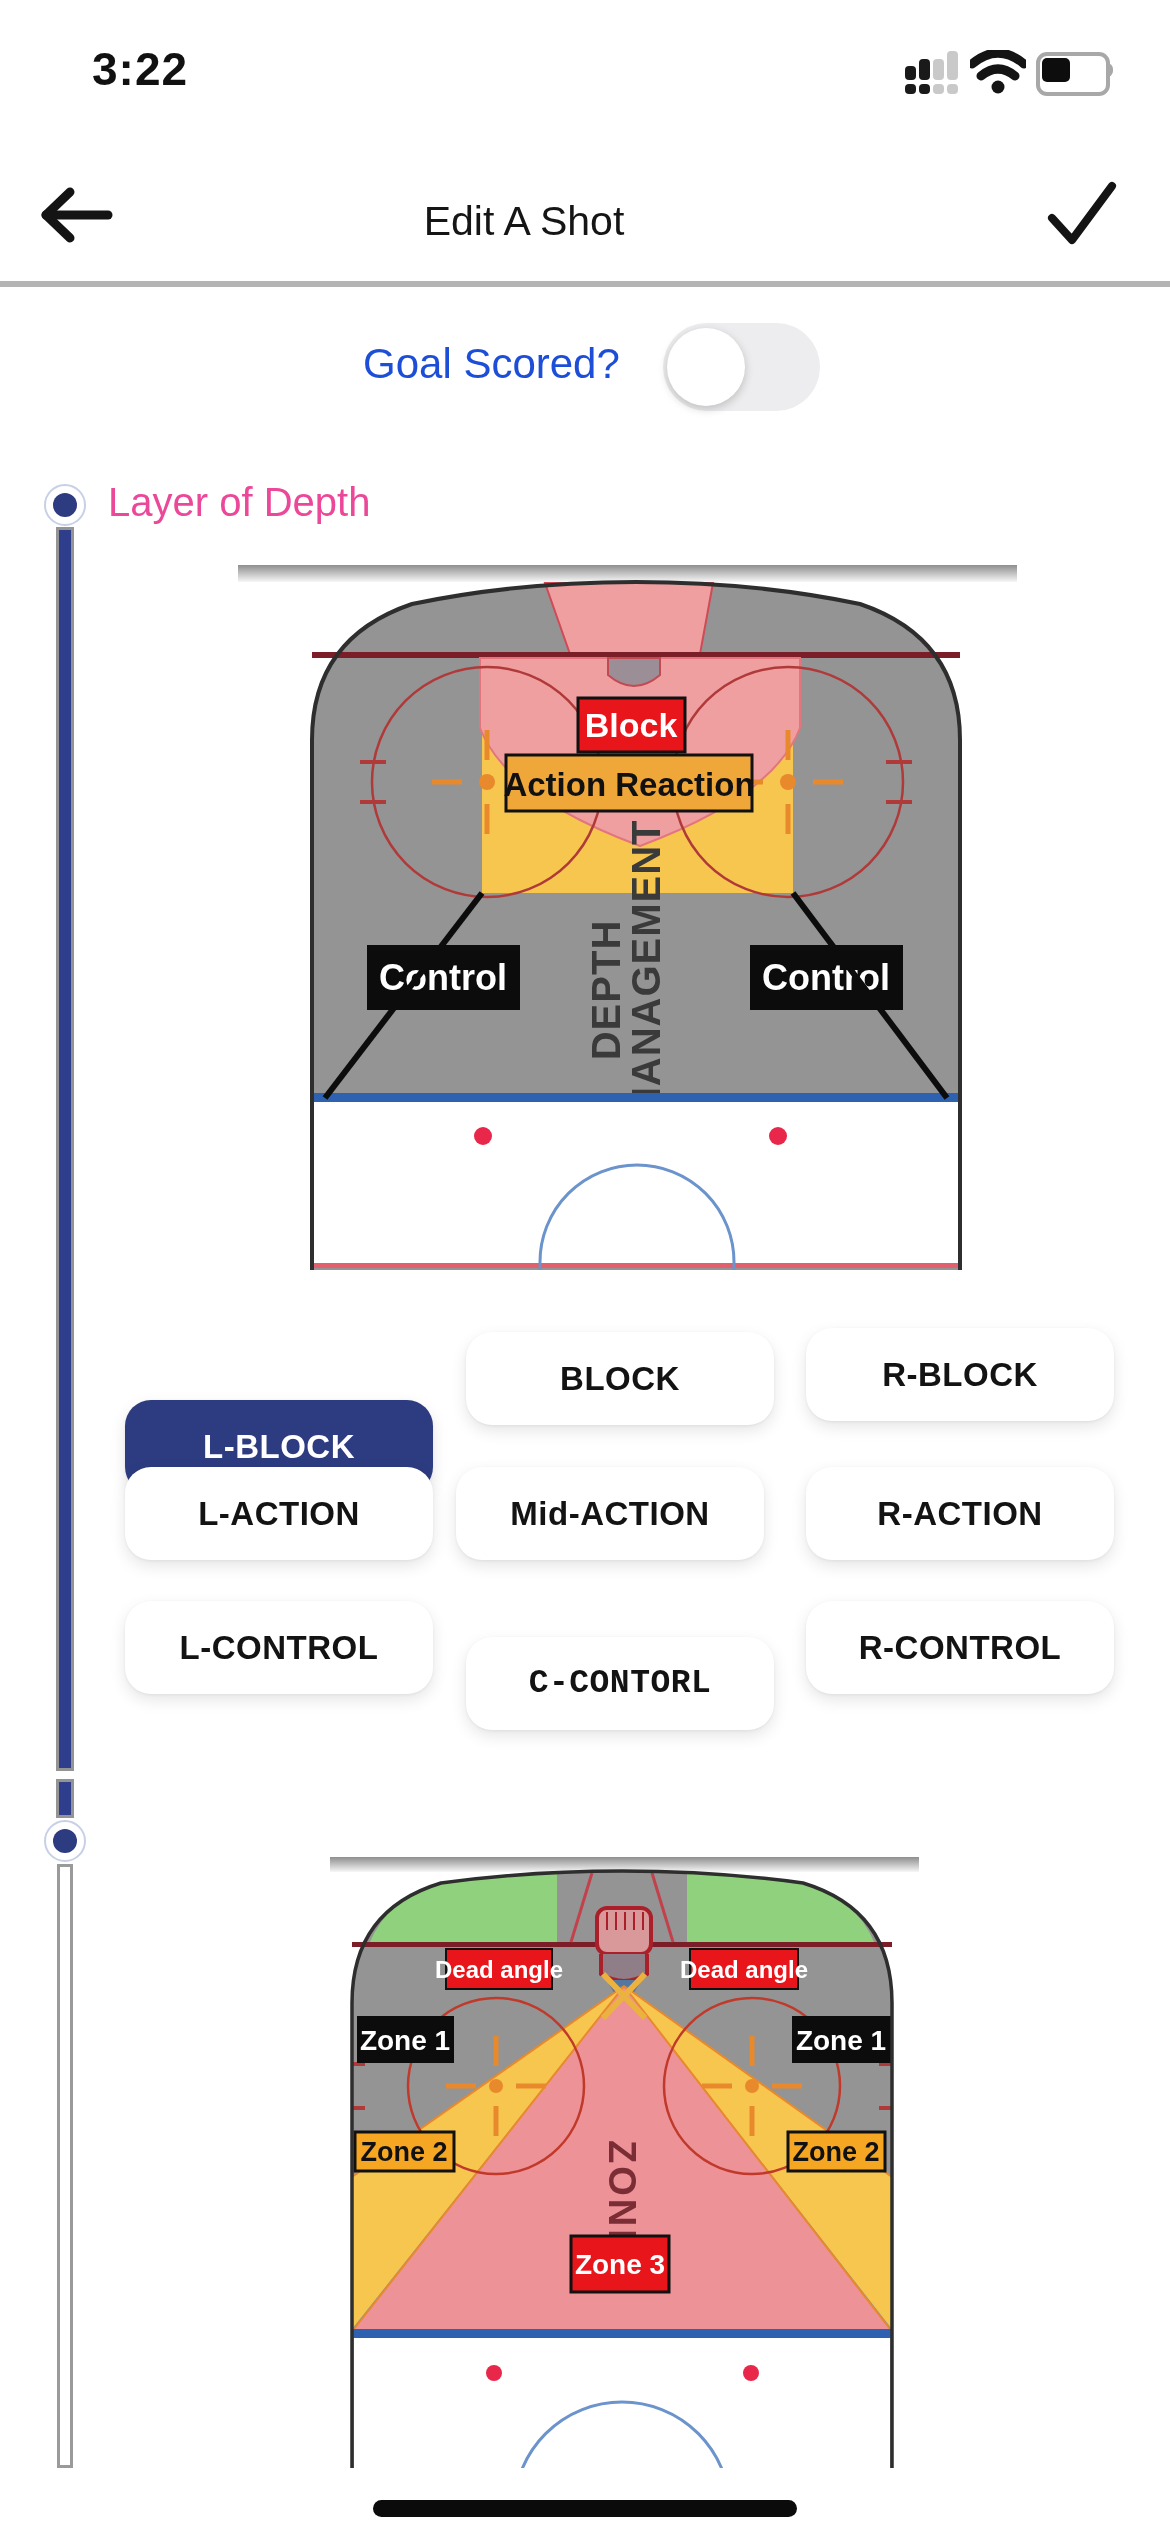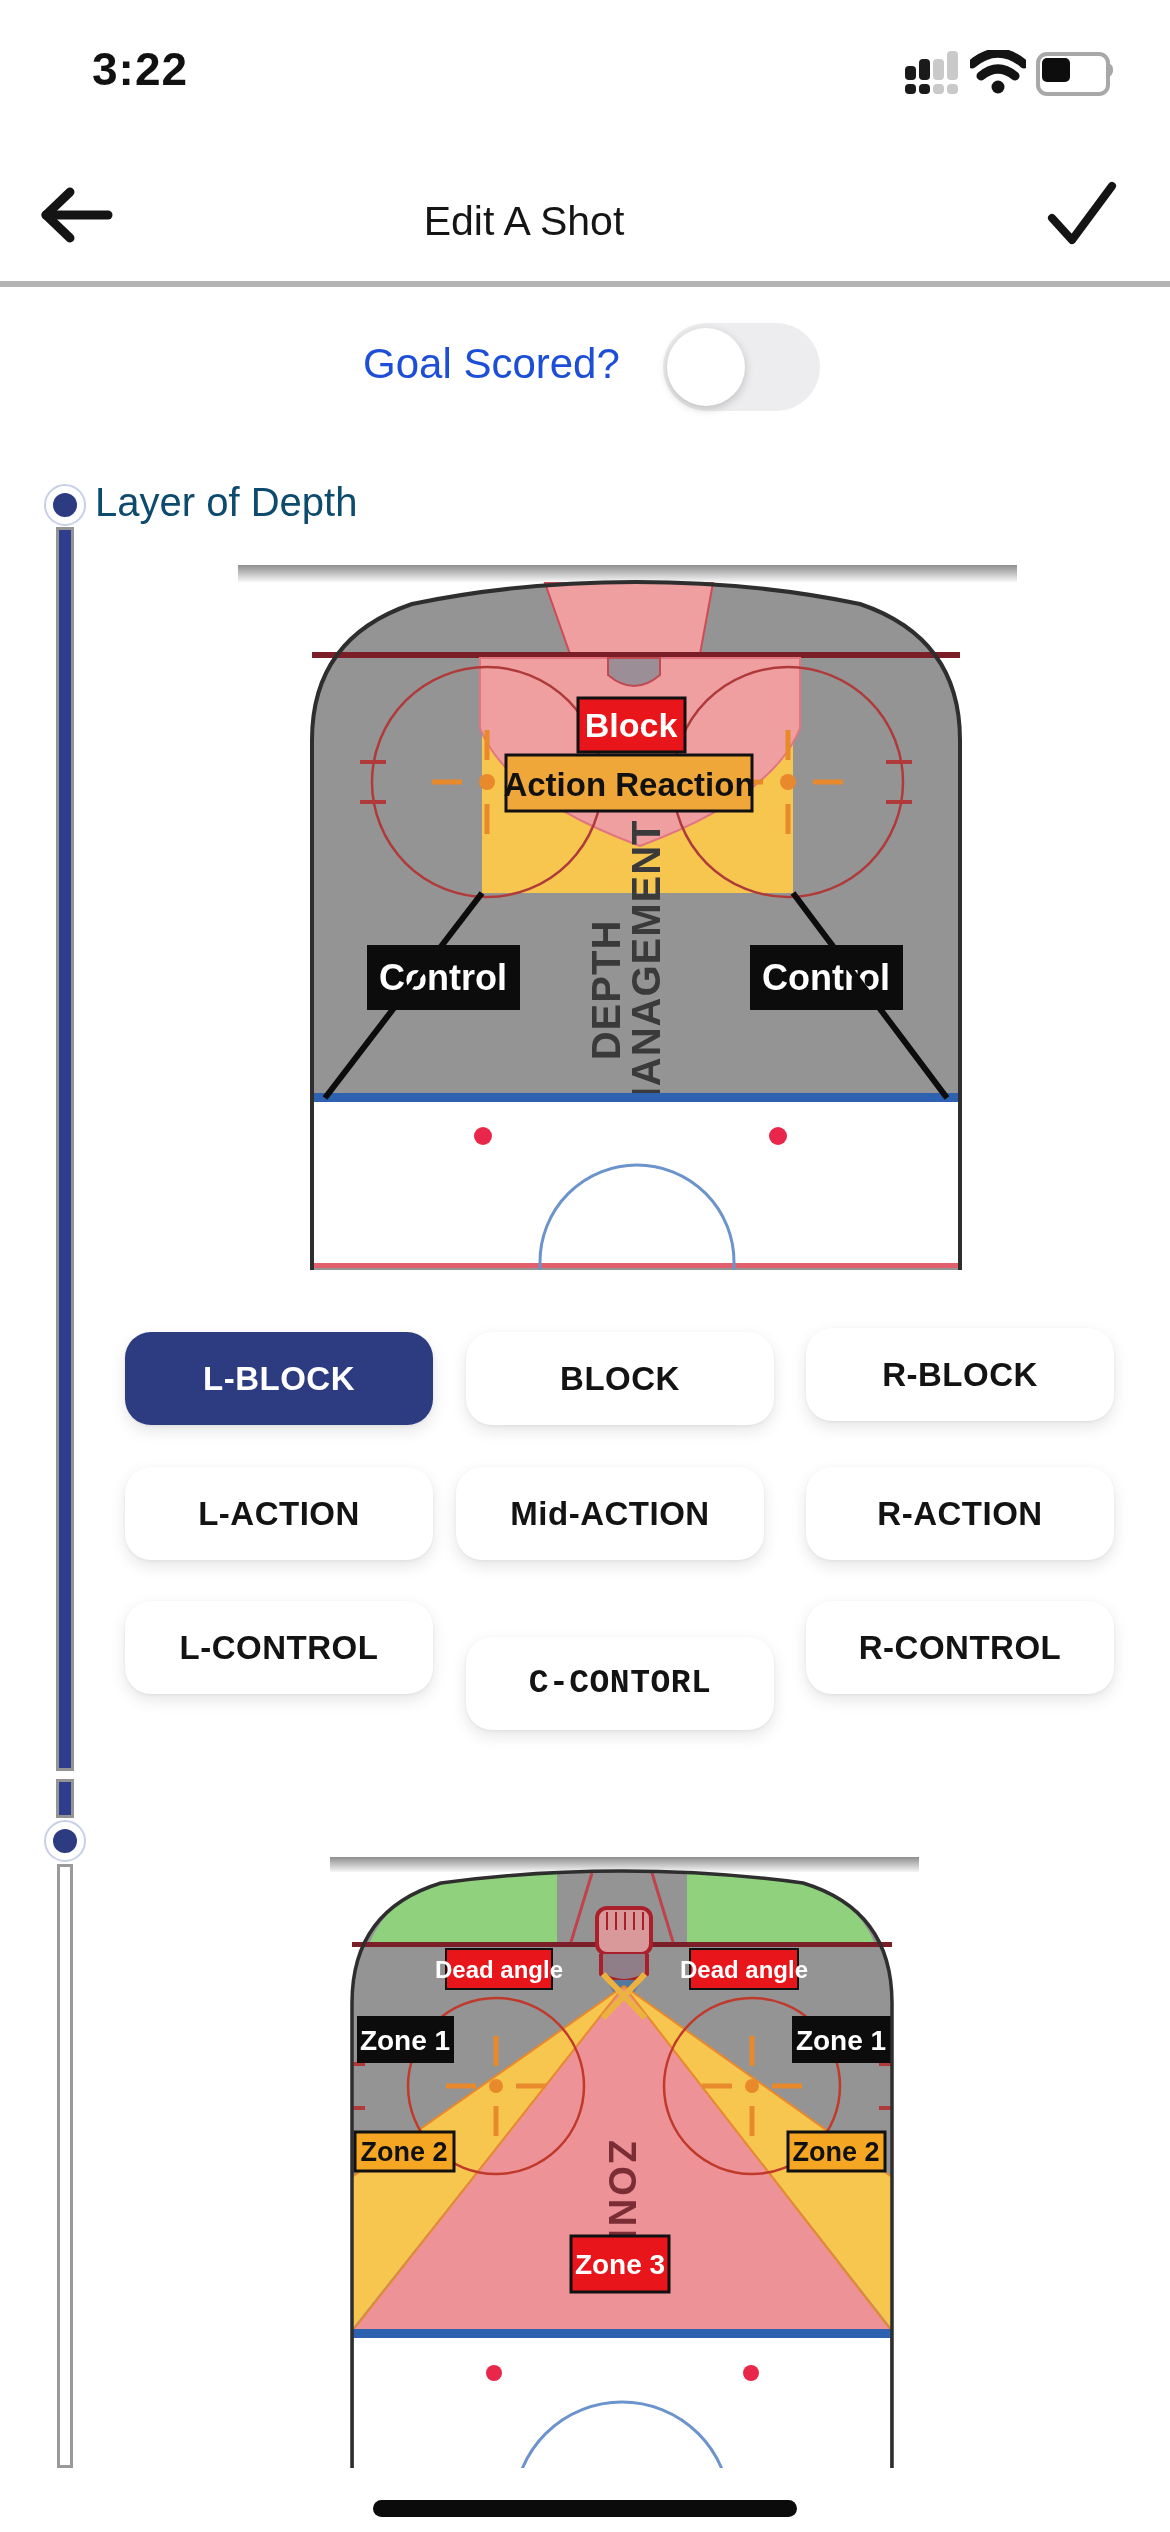--- a/index.html
+++ b/index.html
@@ -20,21 +20,21 @@
   
   .nav-title{left:0;top:198px;width:1048px;text-align:center;font-size:41px;color:#151515;}
   .divider{left:0;top:281px;width:1170px;height:6px;background:#b4b4b4;}
 
   
   .goal-label{left:363px;top:340px;font-size:42px;color:#1d4ed8;}
   .toggle{left:663px;top:323px;width:157px;height:88px;border-radius:44px;background:#ededef;}
   .knob{position:absolute;left:4px;top:5px;width:78px;height:78px;border-radius:50%;background:#ffffff;box-shadow:0 3px 10px rgba(0,0,0,0.20);}
 
   
-  .layer-heading{left:95px;top:480px;font-size:40px;color:#0c4a6e;}
+  .layer-heading{left:108px;top:480px;font-size:40px;color:#ec4899;}
 
   
   .tl-dot{width:42px;height:42px;border-radius:50%;background:#fff;border:2px solid #c7d0e6;box-sizing:border-box;}
   .tl-dot i{position:absolute;left:7px;top:7px;width:24px;height:24px;border-radius:50%;background:#2d3b80;}
   .tl-bar{width:18px;background:#2f3e8c;border:3px solid #949494;box-sizing:border-box;}
   .tl-track{width:16px;background:#ffffff;border:3px solid #9a9a9a;box-sizing:border-box;}
 
   
   .strip{background:linear-gradient(#8e8e8e,#f7f7f7);}
 
@@ -163,21 +163,21 @@
   </g>
   <g>
     <rect x="442" y="365" width="153" height="65" fill="#0c0c0c"></rect>
     <text x="518" y="410" text-anchor="middle" font-size="36" font-weight="bold" fill="#ffffff">Control</text>
   </g>
   <line x1="174" y1="313" x2="17" y2="518" stroke="#0c0c0c" stroke-width="6"></line>
   <line x1="485" y1="313" x2="639" y2="518" stroke="#0c0c0c" stroke-width="6"></line>
   <path d="M4,690 L4,160 Q4,58 104,24 Q210,2 328,2 Q446,2 552,24 Q652,58 652,160 L652,690" fill="none" stroke="#2e2e2e" stroke-width="4"></path>
 </svg>
 
-<div class="abs shot-btn selected" style="left:125px;top:1332px;">L-BLOCK</div>
+<div class="abs shot-btn selected" style="left:125px;top:1400px;">L-BLOCK</div>
 <div class="abs shot-btn" style="left:466px;top:1332px;">BLOCK</div>
 <div class="abs shot-btn" style="left:806px;top:1328px;">R-BLOCK</div>
 <div class="abs shot-btn" style="left:125px;top:1467px;">L-ACTION</div>
 <div class="abs shot-btn" style="left:456px;top:1467px;">Mid-ACTION</div>
 <div class="abs shot-btn" style="left:806px;top:1467px;">R-ACTION</div>
 <div class="abs shot-btn" style="left:125px;top:1601px;">L-CONTROL</div>
 <div class="abs shot-btn" style="left:466px;top:1637px;font-family:Liberation Mono, monospace;">C-CONTORL</div>
 <div class="abs shot-btn" style="left:806px;top:1601px;">R-CONTROL</div>
 
 <div class="abs strip" style="left:330px;top:1857px;width:589px;height:15px;"></div>

